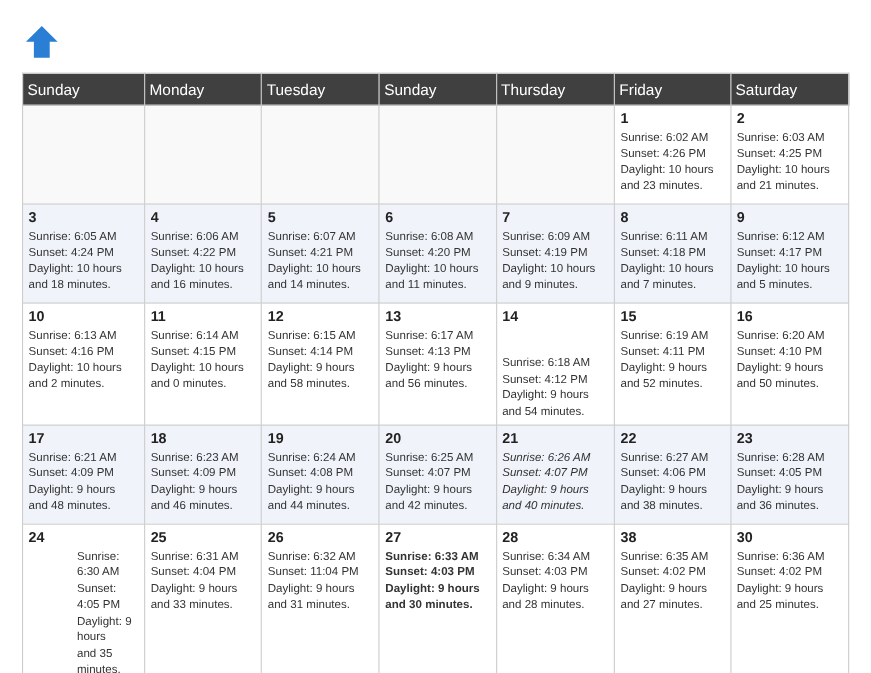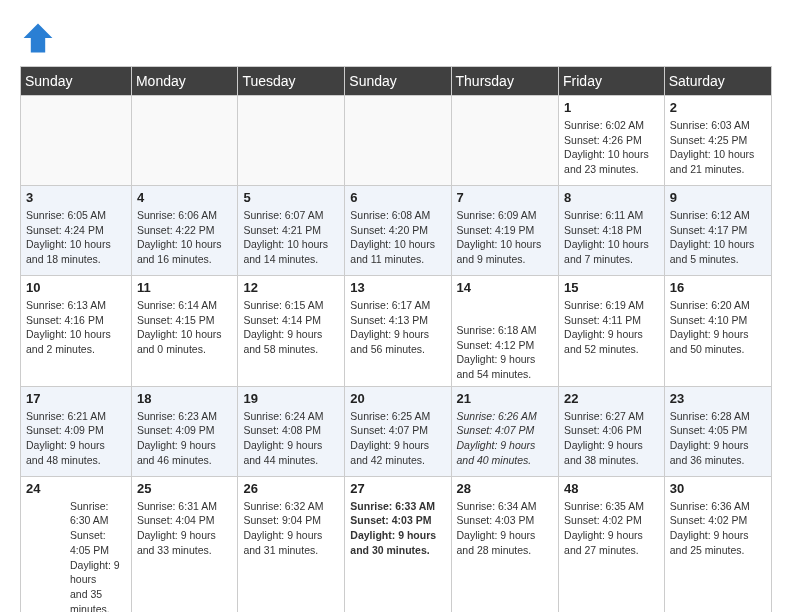--- a/index.html
+++ b/index.html
@@ -303,40 +303,40 @@
         <td>
           <div class="day-number">25</div>
           <div class="day-info" style="white-space: pre-line;">Sunrise: 6:31 AM
 Sunset: 4:04 PM
 Daylight: 9 hours
 and 33 minutes.</div>
         </td>
         <td>
           <div class="day-number">26</div>
           <div class="day-info" style="white-space: pre-line;">Sunrise: 6:32 AM
-Sunset: 9:04 PM
+Sunset: 11:04 PM
 Daylight: 9 hours
 and 31 minutes.</div>
         </td>
         <td>
           <div class="day-number">27</div>
           <div class="day-info" style="white-space: pre-line; font-weight: bold;">Sunrise: 6:33 AM
 Sunset: 4:03 PM
 Daylight: 9 hours
 and 30 minutes.</div>
         </td>
         <td>
           <div class="day-number">28</div>
           <div class="day-info" style="white-space: pre-line;">Sunrise: 6:34 AM
 Sunset: 4:03 PM
 Daylight: 9 hours
 and 28 minutes.</div>
         </td>
         <td>
-          <div class="day-number">48</div>
+          <div class="day-number">38</div>
           <div class="day-info" style="white-space: pre-line;">Sunrise: 6:35 AM
 Sunset: 4:02 PM
 Daylight: 9 hours
 and 27 minutes.</div>
         </td>
         <td>
           <div class="day-number">30</div>
           <div class="day-info" style="white-space: pre-line;">Sunrise: 6:36 AM
 Sunset: 4:02 PM
 Daylight: 9 hours

